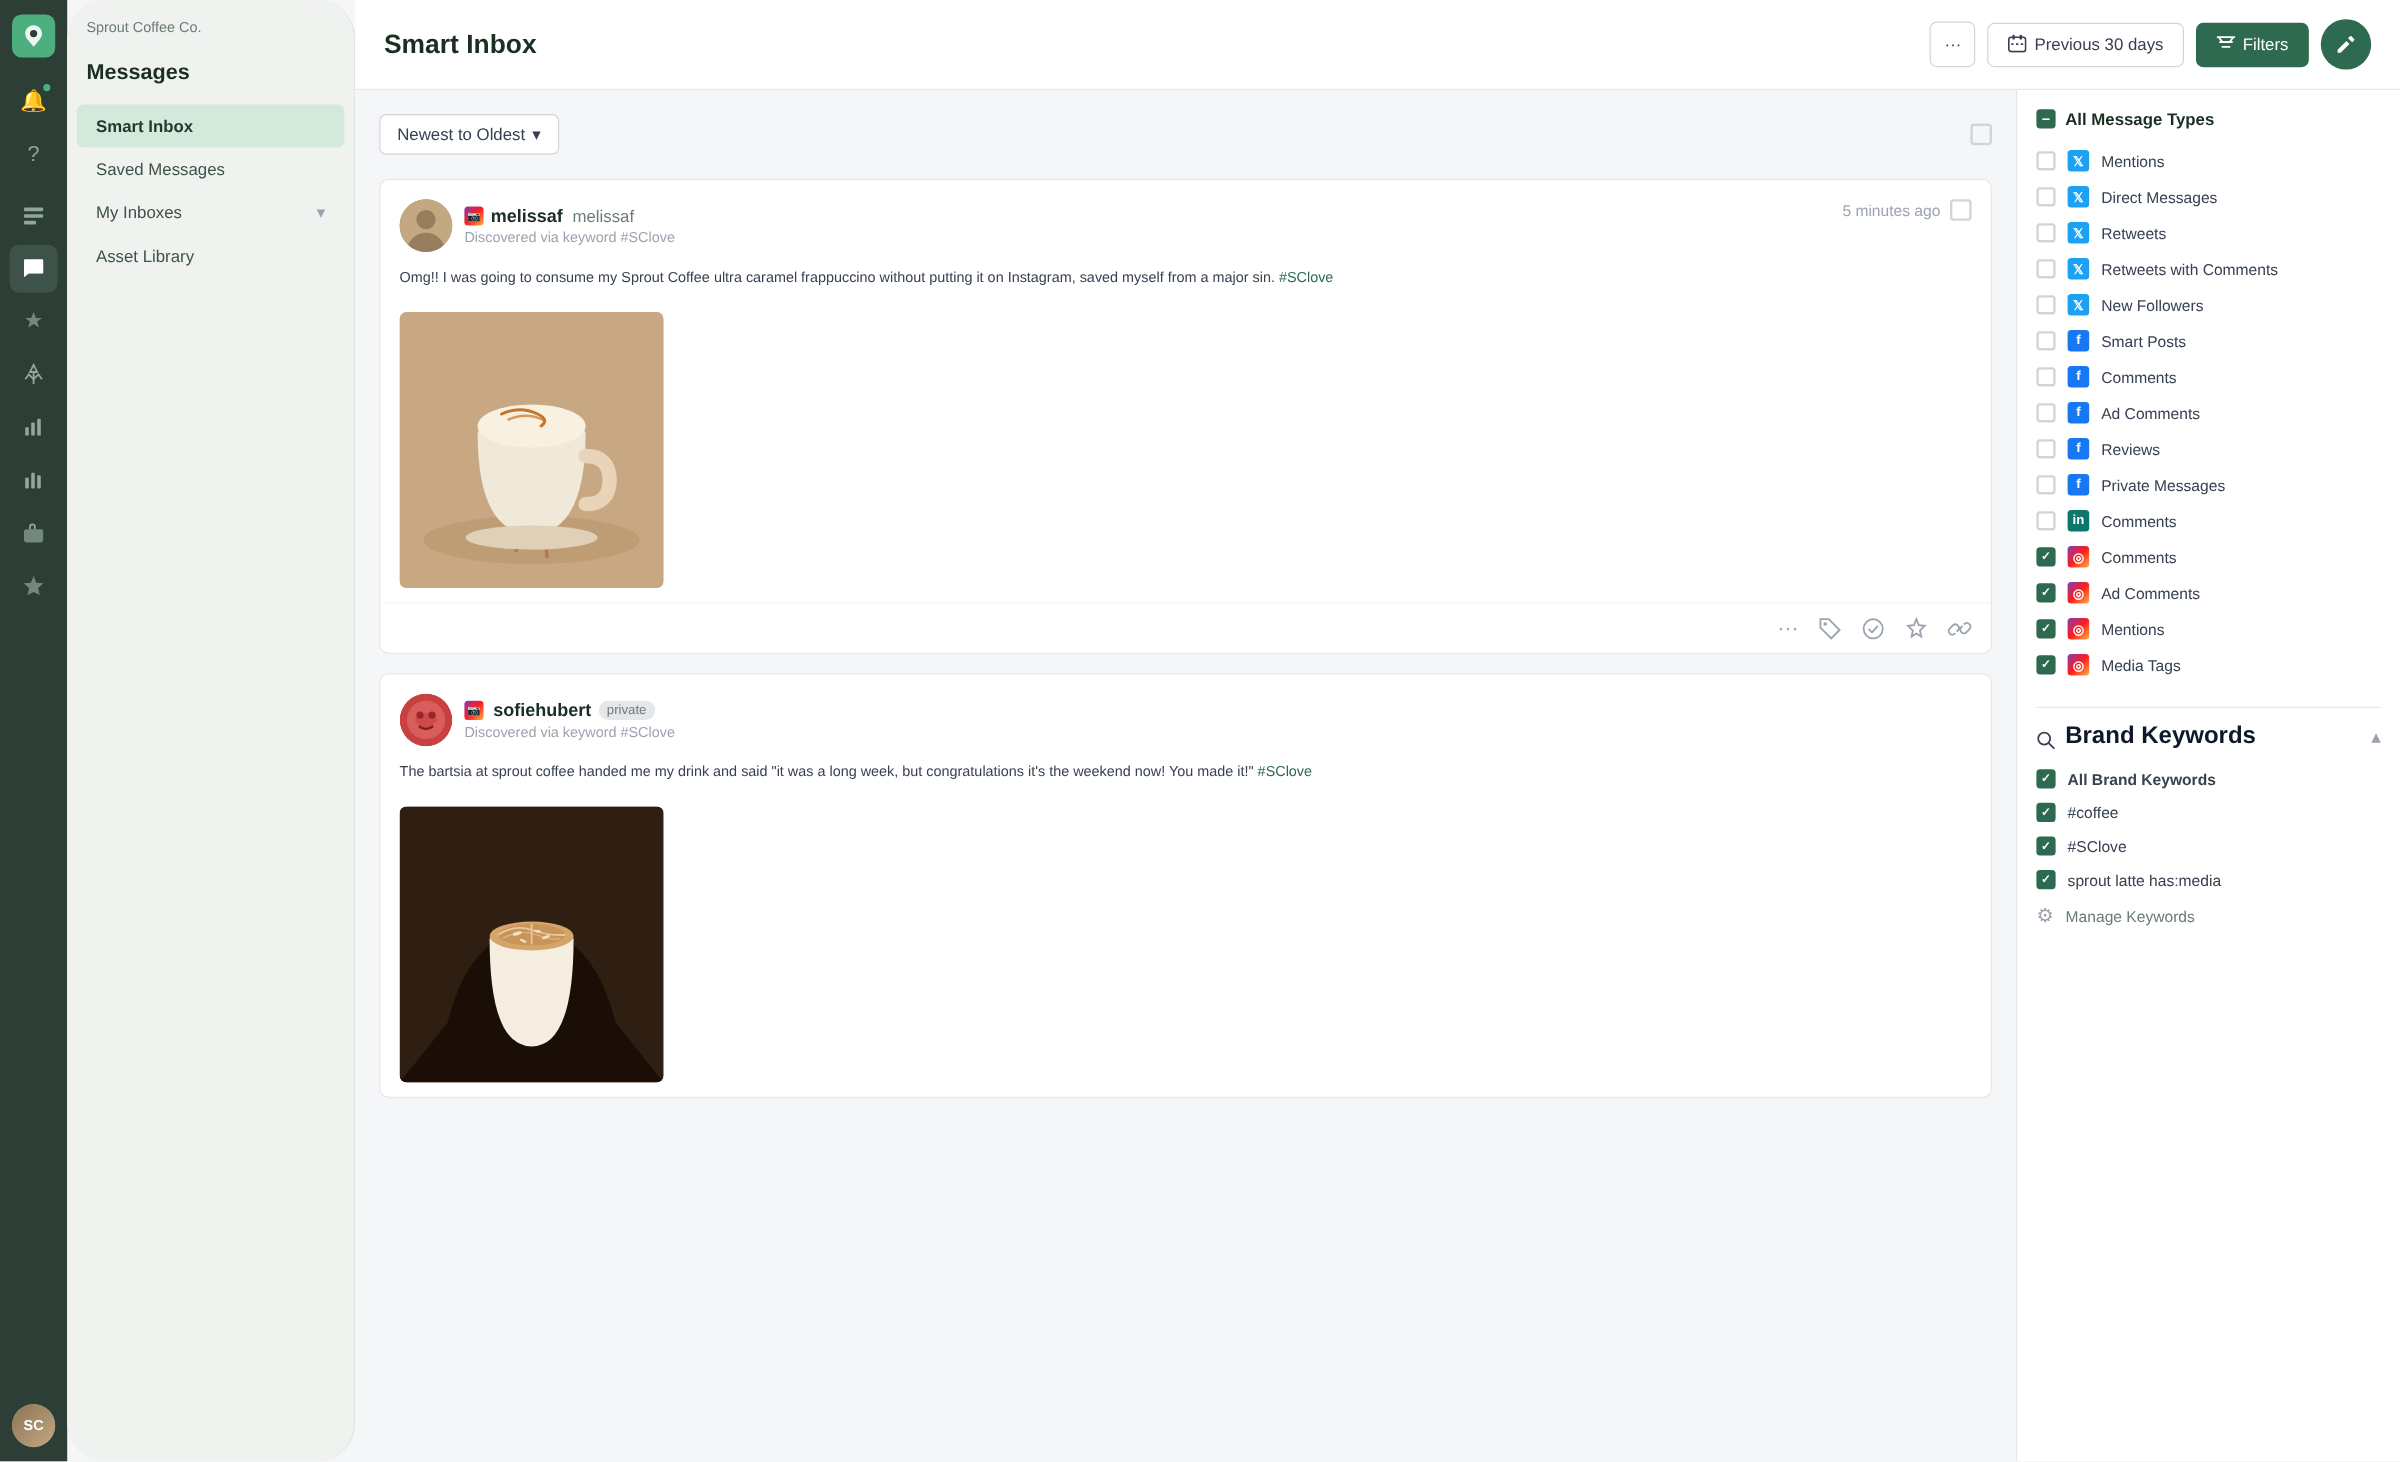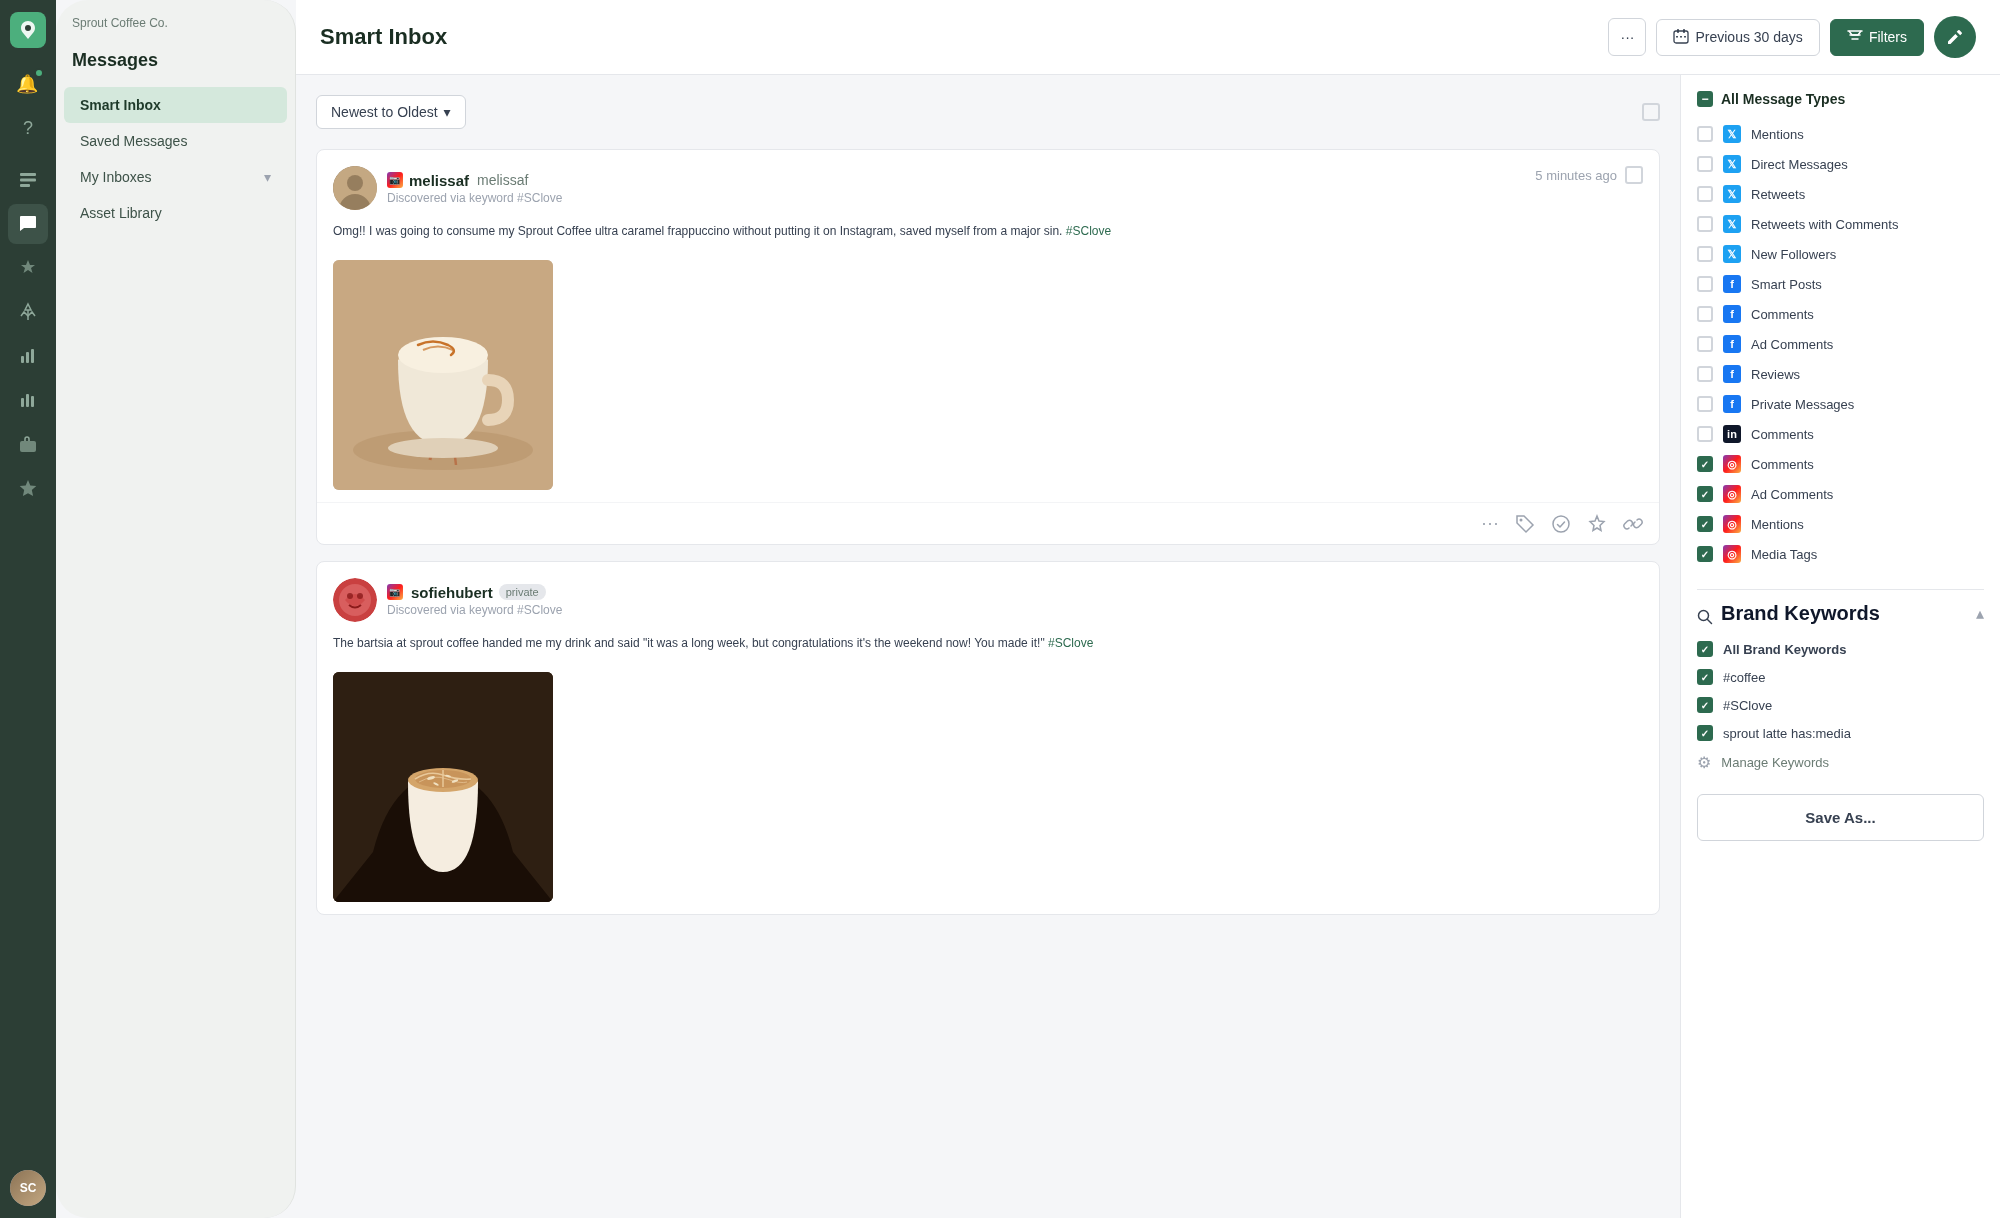--- a/index.html
+++ b/index.html
@@ -309,21 +309,21 @@
     .platform-icon {
       width: 18px; height: 18px;
       border-radius: 3px;
       display: flex; align-items: center; justify-content: center;
       font-size: 11px;
       font-weight: 700;
       flex-shrink: 0;
     }
     .pi-twitter { background: #1da1f2; color: #fff; }
     .pi-facebook { background: #1877f2; color: #fff; }
-    .pi-linkedin { background: #0f172a; color: #fff; }
+    .pi-linkedin { background: #0f766e; color: #fff; }
     .pi-instagram { background: linear-gradient(135deg, #833ab4, #fd1d1d, #fcb045); color: #fff; }
 
     .divider { height: 1px; background: #e5e7eb; margin: 12px 0; }
 
     .brand-keywords-section { }
     .brand-kw-header {
       display: flex;
       align-items: center;
       justify-content: space-between;
       margin-bottom: 10px;
@@ -807,17 +807,16 @@
         <div class="filter-item">
           <div class="checkbox checked"></div>
           <span>sprout latte has:media</span>
         </div>
         <div class="filter-item">
           <span style="color:#9ca3af;font-size:16px;">⚙</span>
           <span style="color:#6b7c74;">Manage Keywords</span>
         </div>
       </div>
 
-      <button class="save-as-btn">Save As...</button>
 
     </div>
   </div>
 </div>
 
 </body></html>

